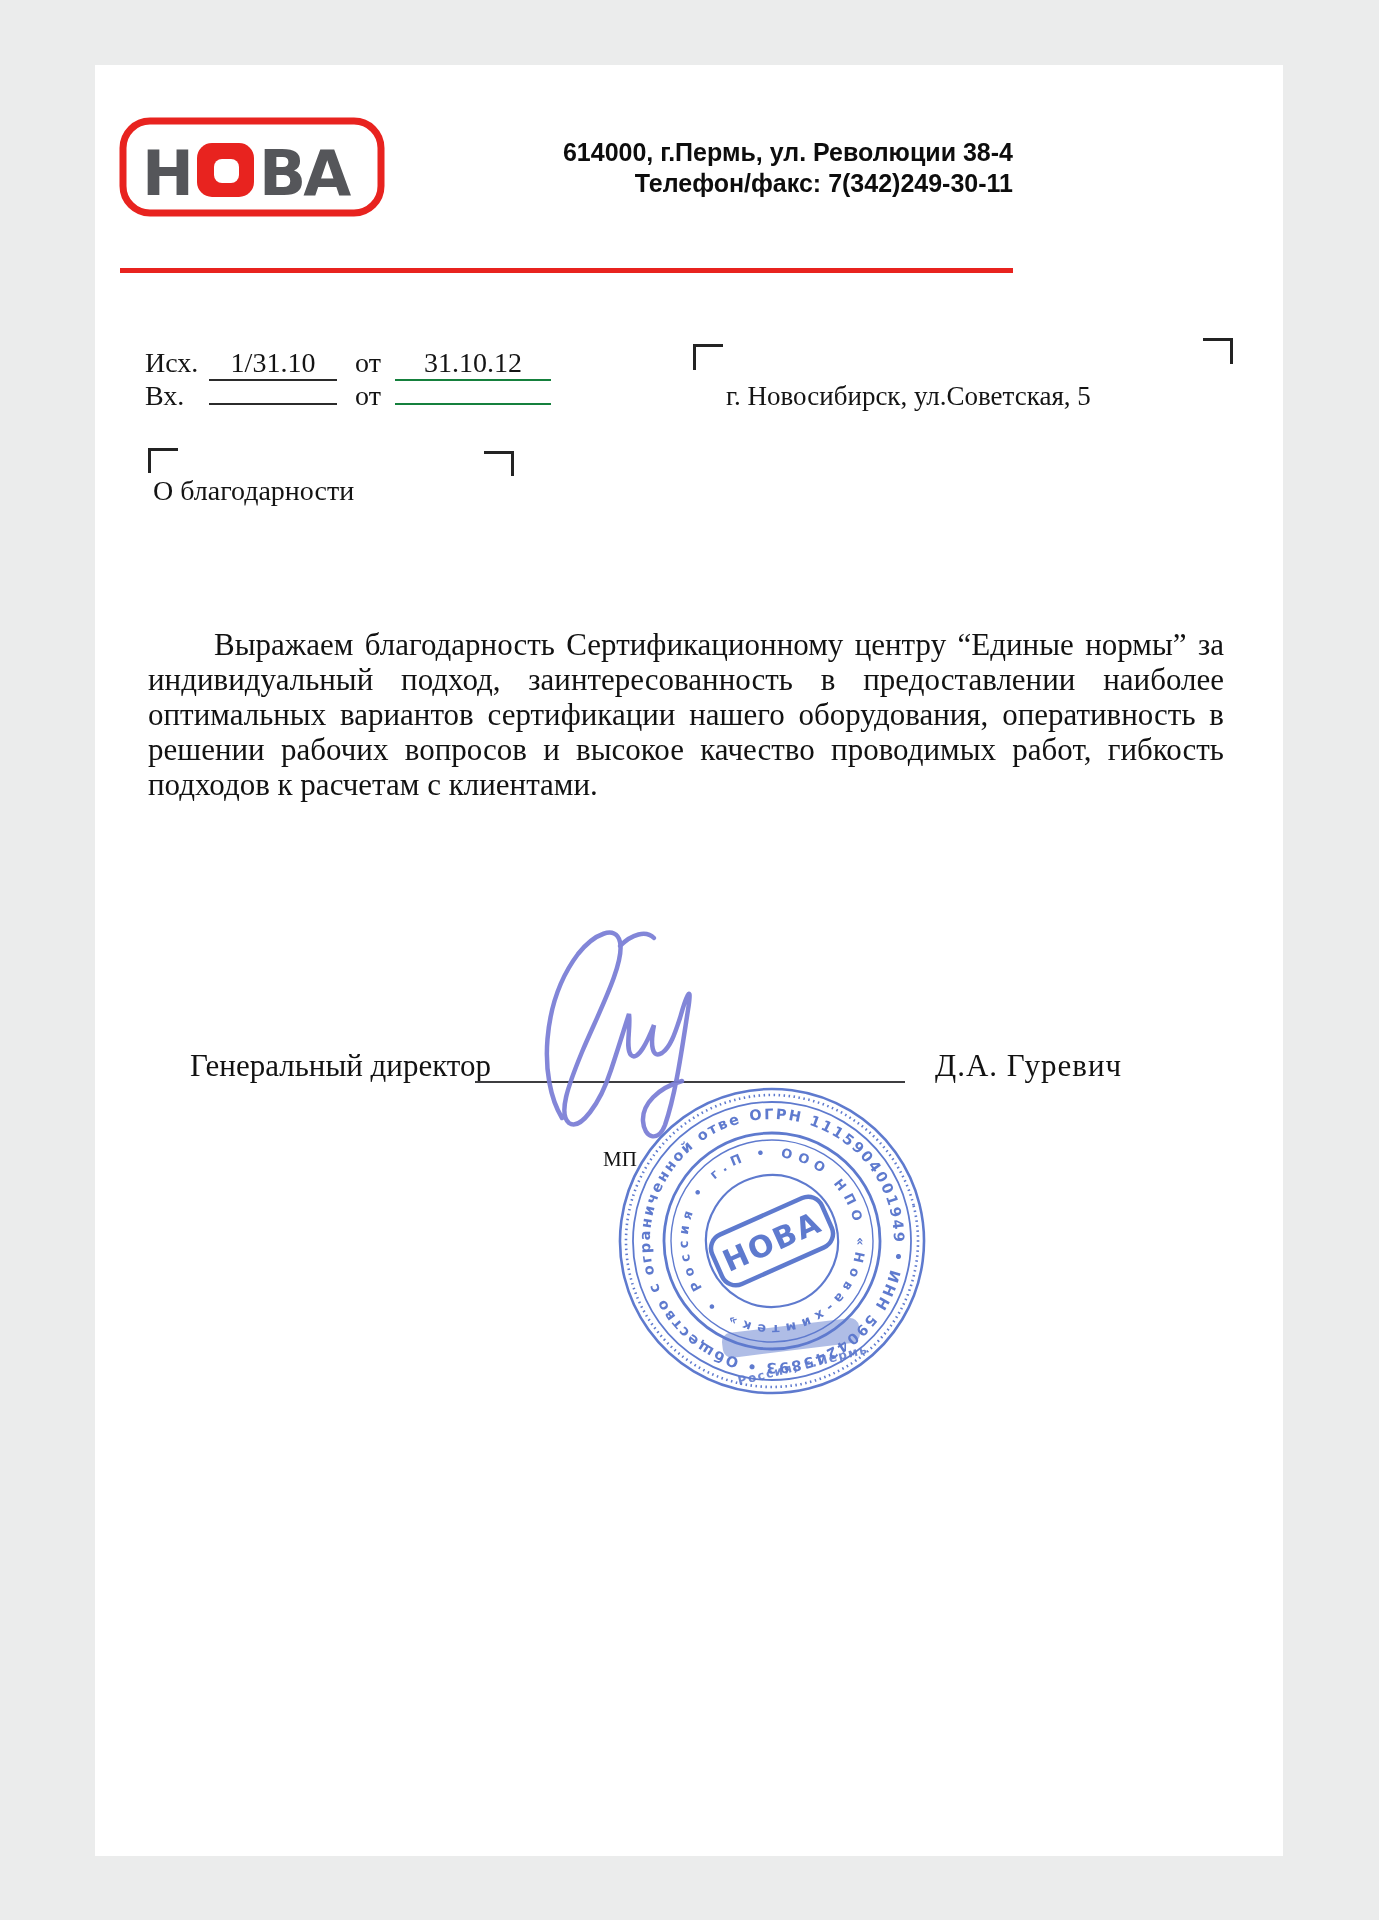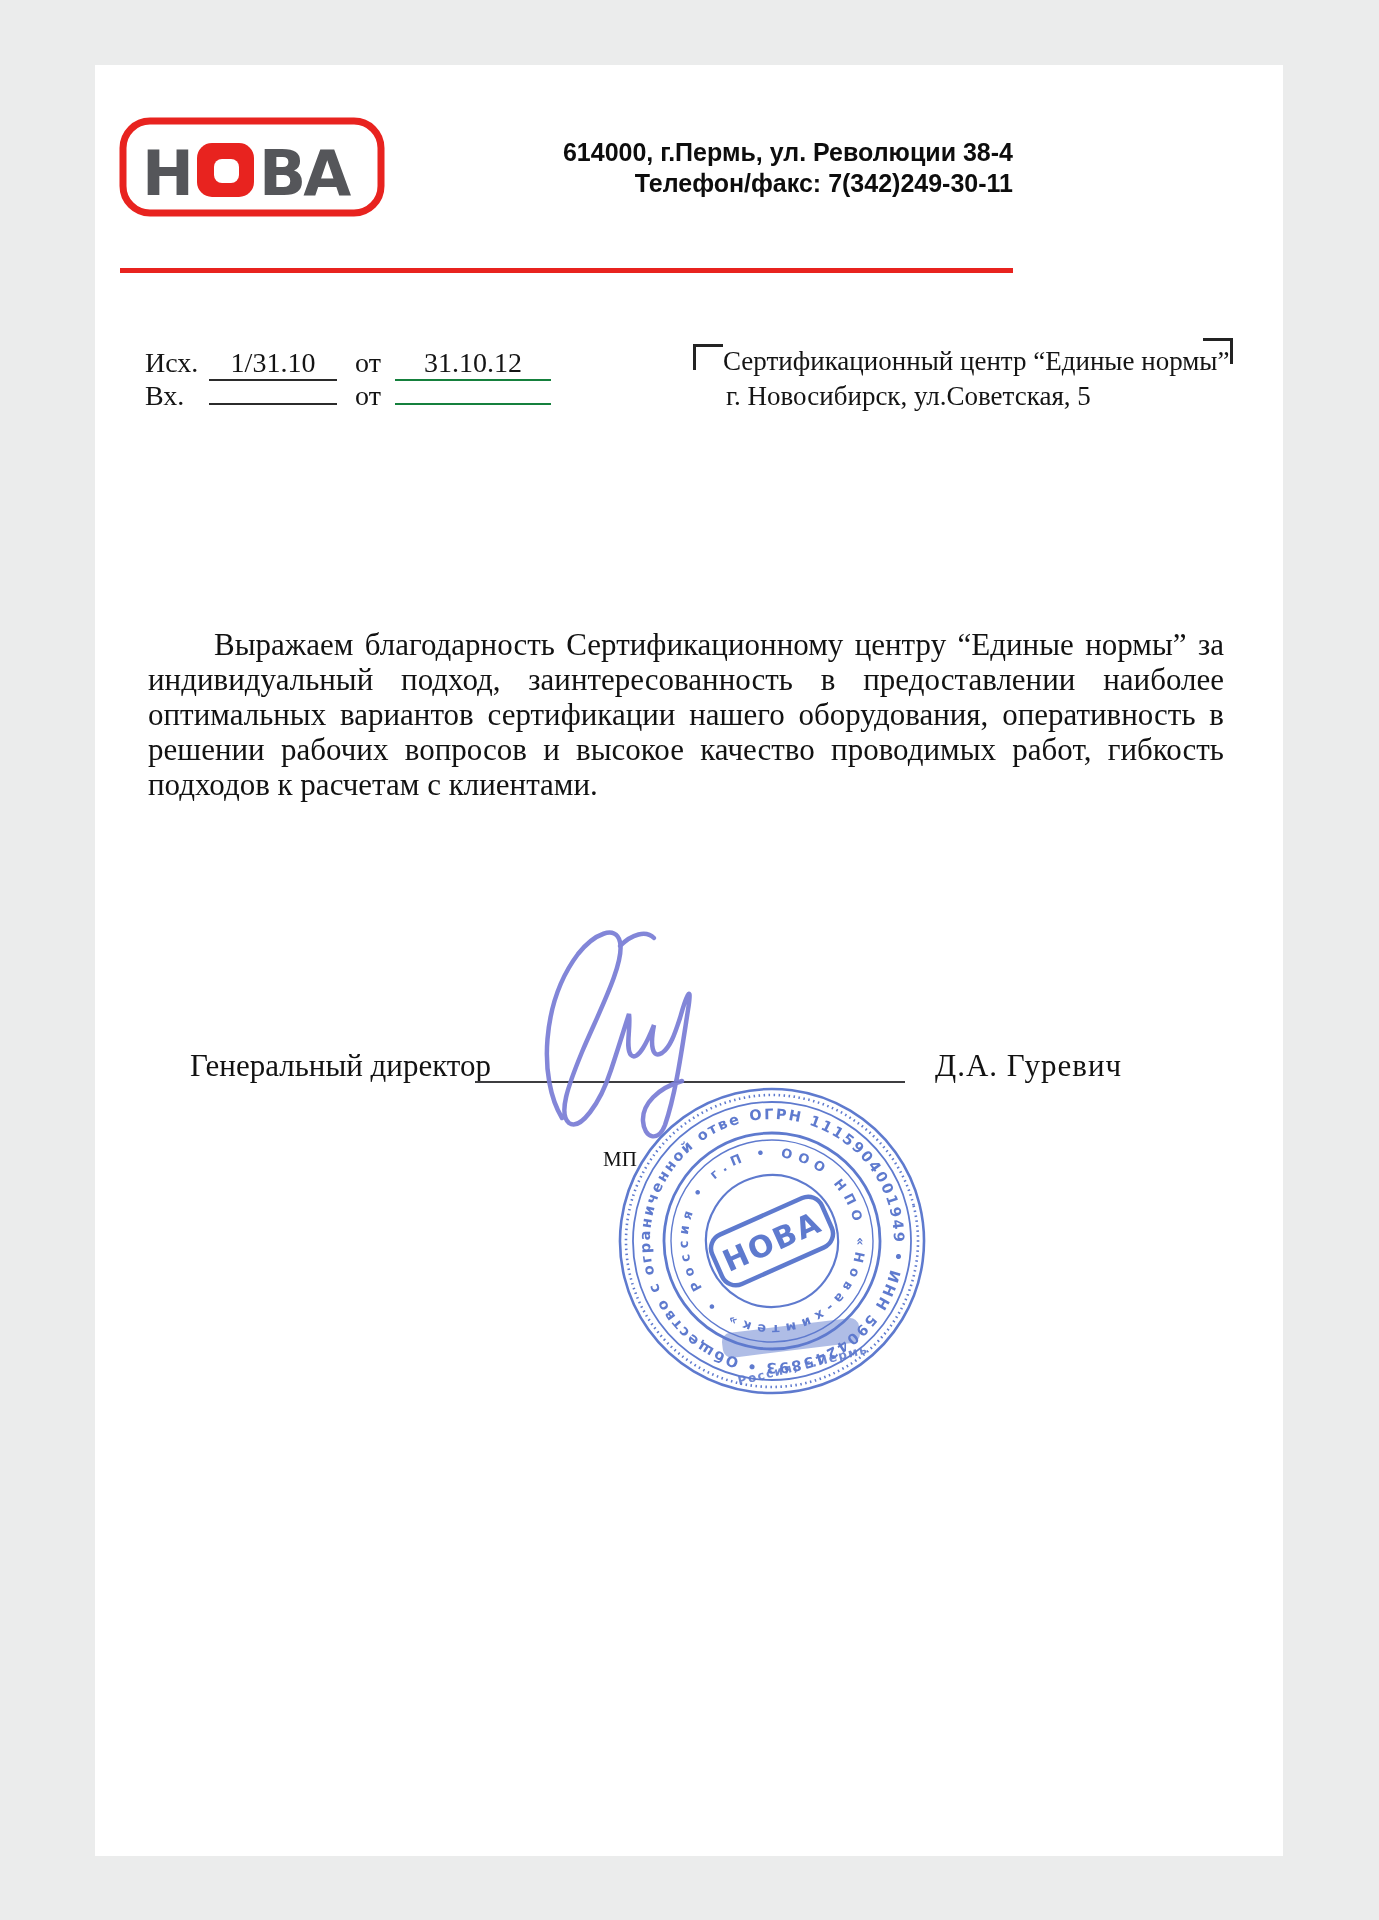--- a/index.html
+++ b/index.html
@@ -80,24 +80,28 @@
       <span class="ref-label">Вх.</span>
       <span class="ref-underline-1"></span>
       <span class="ref-from">от</span>
       <span class="ref-underline-2"></span>
     </div>
   </div>
 
   <div class="recipient">
     <div class="rec-br-l"></div>
     <div class="rec-br-r"></div>
-    <div class="rec-line1">Сертификационный центр “Единые нормы”</div>
     <div class="rec-line2">г. Новосибирск, ул.Советская, 5</div>
   </div>
 
+  <div class="subject">
+    <div class="sub-br-l"></div>
+    <div class="sub-br-r"></div>
+    <div class="sub-text">О благодарности</div>
+  </div>
 
   <div class="body-text">
     <p>Выражаем благодарность Сертификационному центру “Единые нормы” за индивидуальный подход, заинтересованность в предоставлении наиболее оптимальных вариантов сертификации нашего оборудования, оперативность в решении рабочих вопросов и высокое качество проводимых работ, гибкость подходов к расчетам с клиентами.</p>
   </div>
 
   <div class="sig-title">Генеральный директор</div>
   <div class="sig-line"></div>
   <div class="sig-name">Д.А. Гуревич</div>
   <div class="mp-label">МП</div>
 

